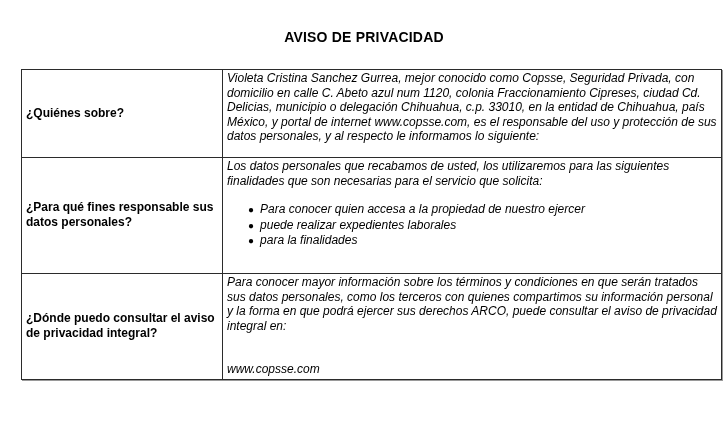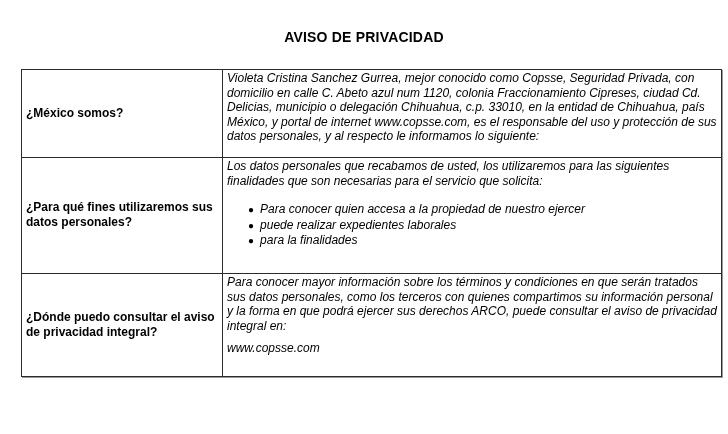--- a/index.html
+++ b/index.html
@@ -64,44 +64,44 @@
     padding-left: 21px;
     display: flex;
     align-items: baseline;
   }
   .bullet-glyph {
     font-size: 10px;
     margin-right: 6px;
     flex: 0 0 auto;
   }
   .site-url {
-    margin-top: 8px;
+    margin-top: 29px;
   }
 </style>
 </head>
 <body>
 
 <div class="page">
 
   <h1 class="doc-title">AVISO DE PRIVACIDAD</h1>
 
   <table class="privacy-table">
     <tbody>
       <tr class="row-1">
         <td class="question-cell">
-          <div>¿México somos?</div>
+          <div>¿Quiénes sobre?</div>
         </td>
         <td class="answer-cell">
           <div>Violeta Cristina Sanchez Gurrea, mejor conocido como Copsse, Seguridad Privada, con domicilio en calle C. Abeto azul num 1120, colonia Fraccionamiento Cipreses, ciudad Cd. Delicias, municipio o delegación Chihuahua, c.p. 33010, en la entidad de Chihuahua, país México, y portal de internet www.copsse.com, es el responsable del uso y protección de sus datos personales, y al respecto le informamos lo siguiente:</div>
         </td>
       </tr>
 
       <tr class="row-2">
         <td class="question-cell">
-          <div>¿Para qué fines utilizaremos sus datos personales?</div>
+          <div>¿Para qué fines responsable sus datos personales?</div>
         </td>
         <td class="answer-cell">
           <div>Los datos personales que recabamos de usted, los utilizaremos para las siguientes finalidades que son necesarias para el servicio que solicita:</div>
           <div class="bullet-list">
             <div class="bullet-line">
               <span class="bullet-glyph">●</span>
               <span>Para conocer quien accesa a la propiedad de nuestro ejercer</span>
             </div>
             <div class="bullet-line">
               <span class="bullet-glyph">●</span>

